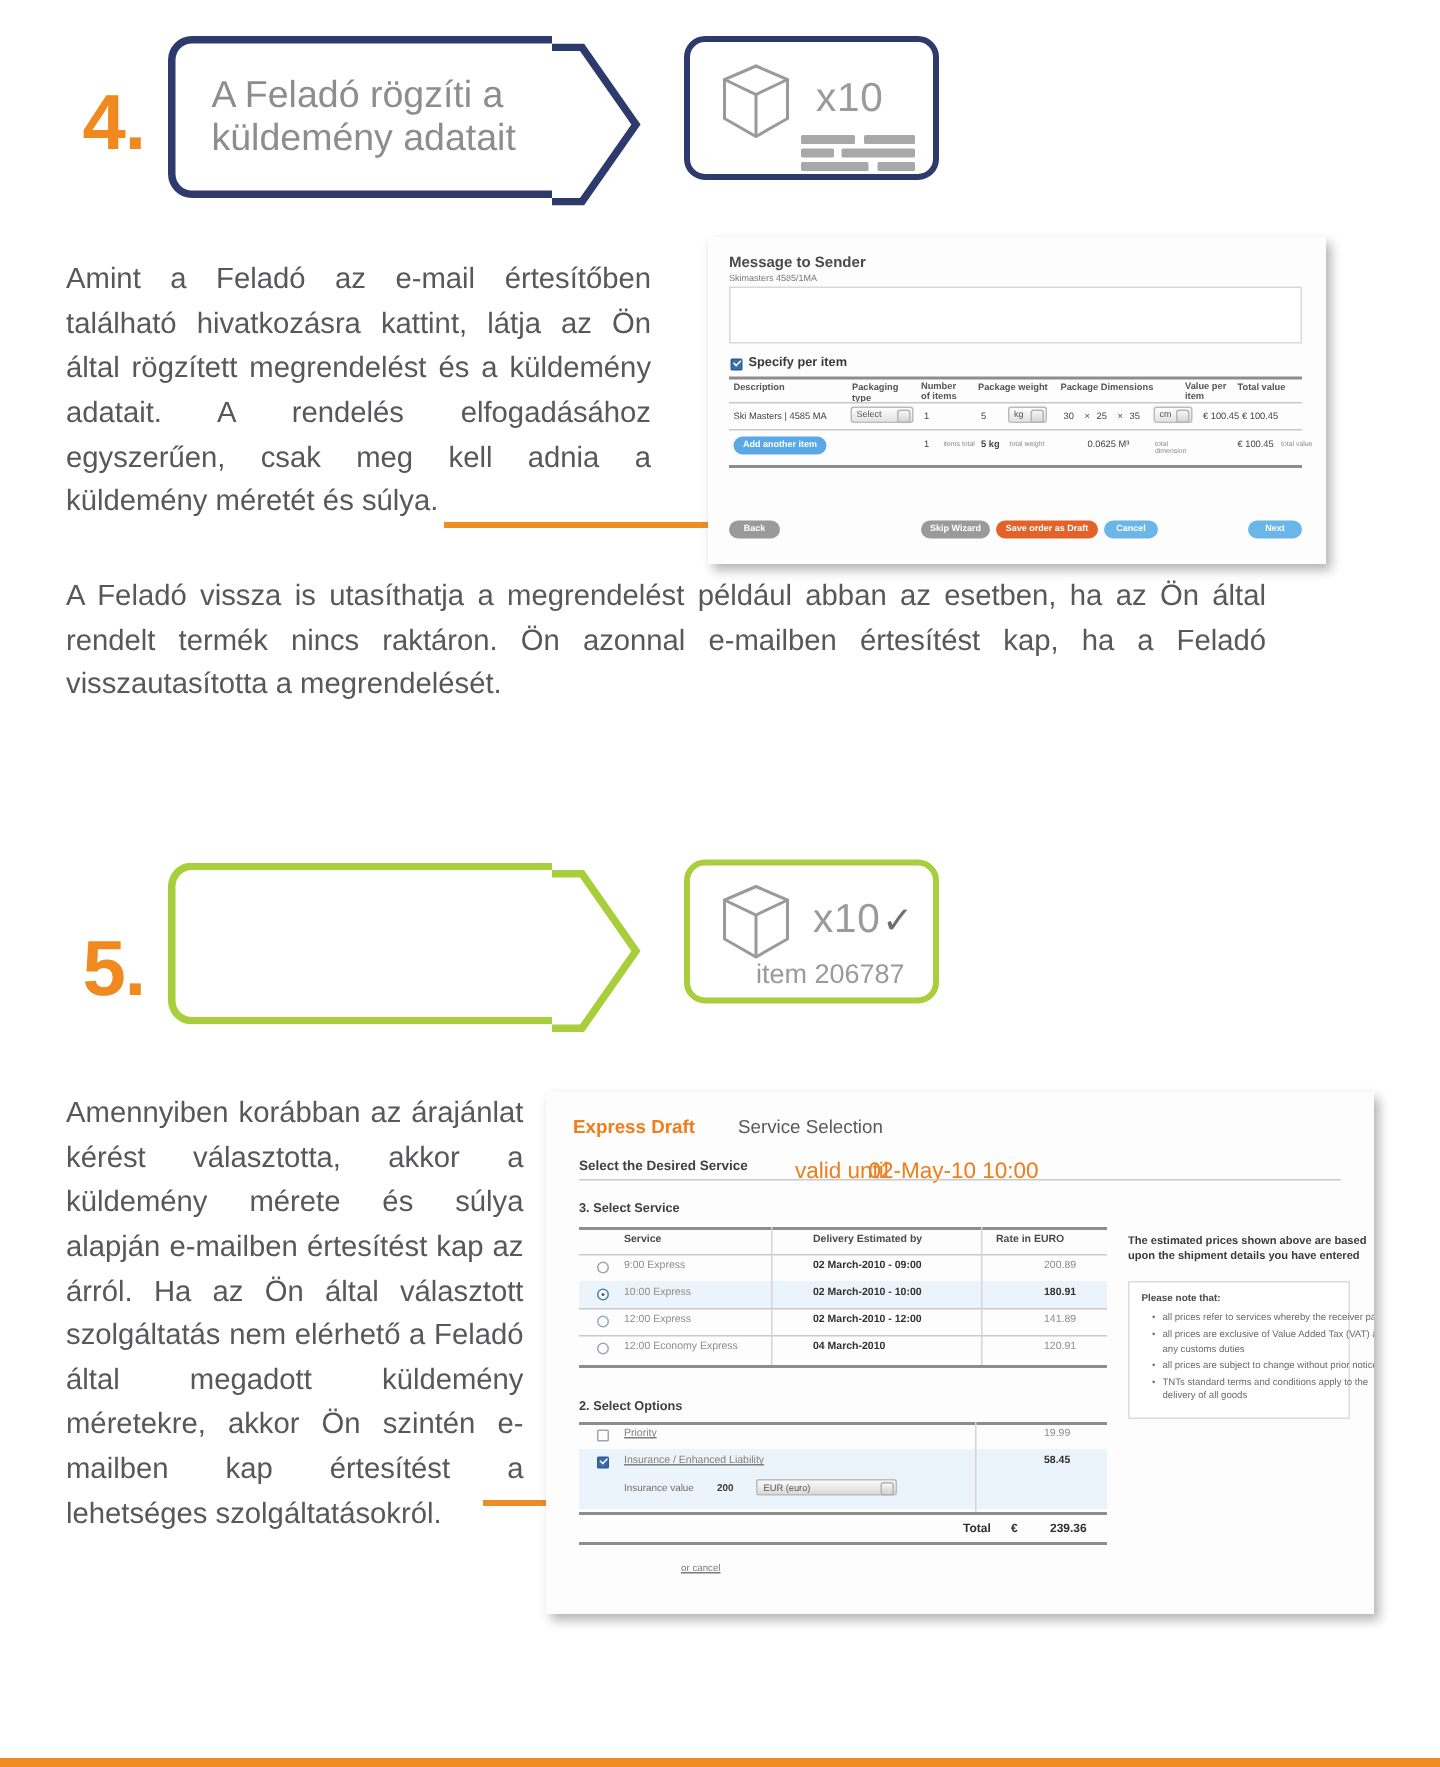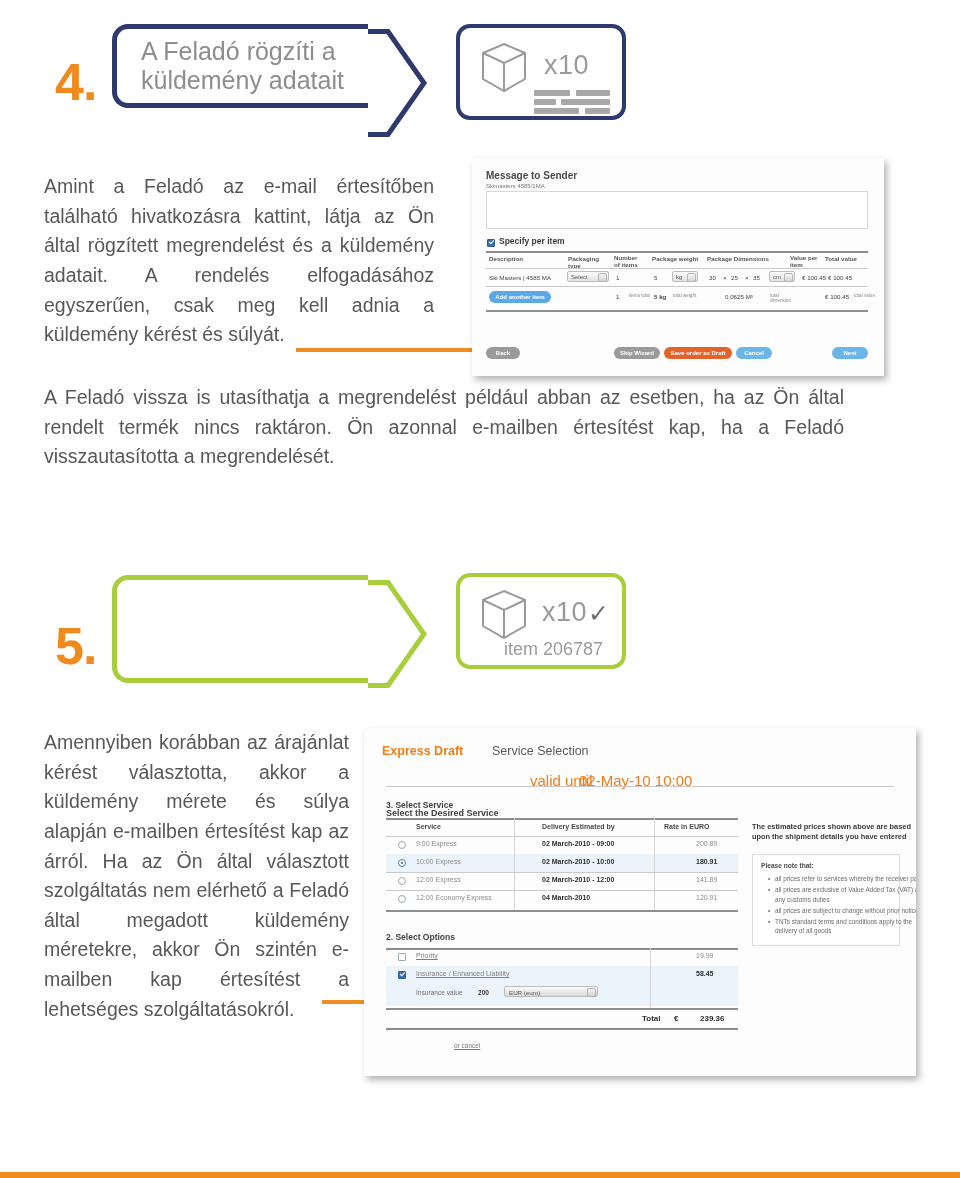--- a/index.html
+++ b/index.html
@@ -248,21 +248,20 @@
   .s2-brand2 {
     position: absolute;
     font-size: 12.5px;
     color: #5a5a5a;
   }
   .s2-sel {
     position: absolute;
     font-size: 9px;
     font-weight: bold;
     color: #3f3f3f;
-    margin-top: 36px;
   }
   .s2-sel-orange {
     position: absolute;
     font-size: 15px;
     font-weight: normal;
     color: #ef7d1a;
   }
   .s2-sec {
     position: absolute;
     font-size: 8.5px;
@@ -414,21 +413,21 @@
     background:#ef8d22;
   }
 </style>
 </head>
 <body>
 
 <div class="step-block">
 
   <div class="step-number" style="left:55px; top:56px;">4.</div>
 
-  <div class="callout" style="left:112px; top:24px; width:256px; height:84px;">
+  <div class="callout" style="left:112px; top:24px; width:256px; height:108px;">
     <div class="callout-text">A Feladó rögzíti a
 küldemény adatait</div>
     <div class="callout-tip">
       <svg width="62" height="108" viewBox="0 0 62 108" fill="none" style="display:block">
         <path d="M-4 2.5 H20 L56 54 L20 105.5 H-4" stroke="#2d3a6b" stroke-width="5" fill="none" stroke-linecap="butt" stroke-linejoin="miter"></path>
       </svg>
     </div>
   </div>
 
   <div class="box-card" style="left:456px; top:24px; width:170px; height:96px;">
@@ -443,21 +442,21 @@
 
     <div class="docline" style="left:74px; top:62px; width:36px;"></div>
     <div class="docline" style="left:116px; top:62px; width:34px;"></div>
     <div class="docline" style="left:74px; top:71px; width:22px;"></div>
     <div class="docline" style="left:101px; top:71px; width:49px;"></div>
     <div class="docline" style="left:74px; top:80px; width:45px;"></div>
     <div class="docline" style="left:125px; top:80px; width:25px;"></div>
   </div>
 </div>
 
-<div class="body-copy" style="left:44px; top:172px; width:390px;">Amint a Feladó az e-mail értesítőben található hivatkozásra kattint, látja az Ön által rögzített megrendelést és a küldemény adatait. A rendelés elfogadásához egyszerűen, csak meg kell adnia a küldemény kérést és súlyát.</div>
+<div class="body-copy" style="left:44px; top:172px; width:390px;">Amint a Feladó az e-mail értesítőben található hivatkozásra kattint, látja az Ön által rögzített megrendelést és a küldemény adatait. A rendelés elfogadásához egyszerűen, csak meg kell adnia a küldemény méretét és súlya.</div>
 
 <div class="body-copy" style="left:44px; top:383px; width:800px;">A Feladó vissza is utasíthatja a megrendelést például abban az esetben, ha az Ön által rendelt termék nincs raktáron. Ön azonnal e-mailben értesítést kap, ha a Feladó visszautasította a megrendelését.</div>
 
 <div class="connector" style="left:296px; top:348px; width:248px;"></div>
 <div class="connector-dot" style="left:538px; top:344px;"></div>
 
 <div class="shot" style="left:472px; top:158px; width:412px; height:218px;">
   <div class="shot-inner">
 
     <div class="s1-title" style="left:14px; top:12px;">Message to Sender</div>

